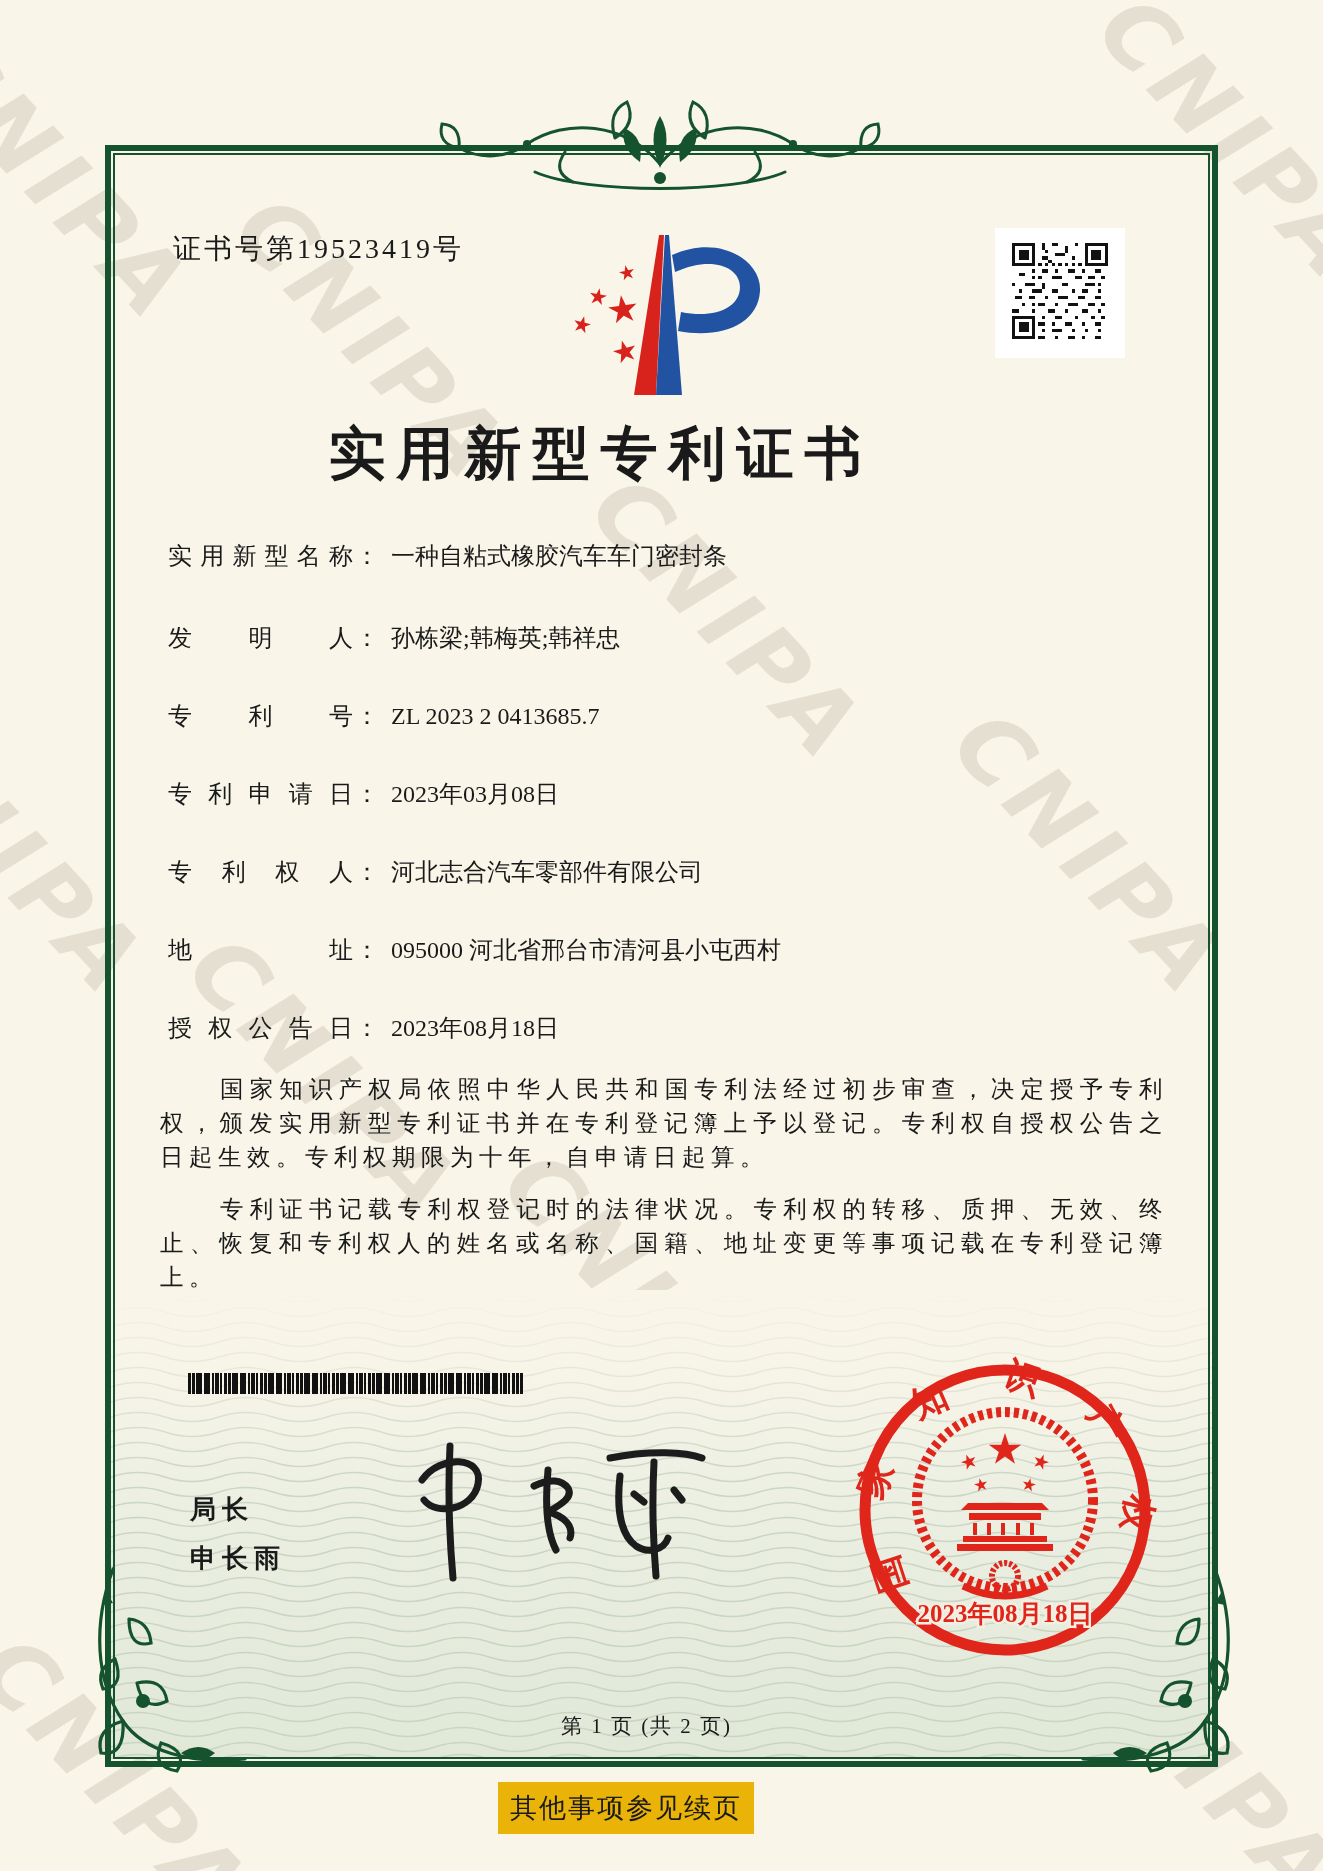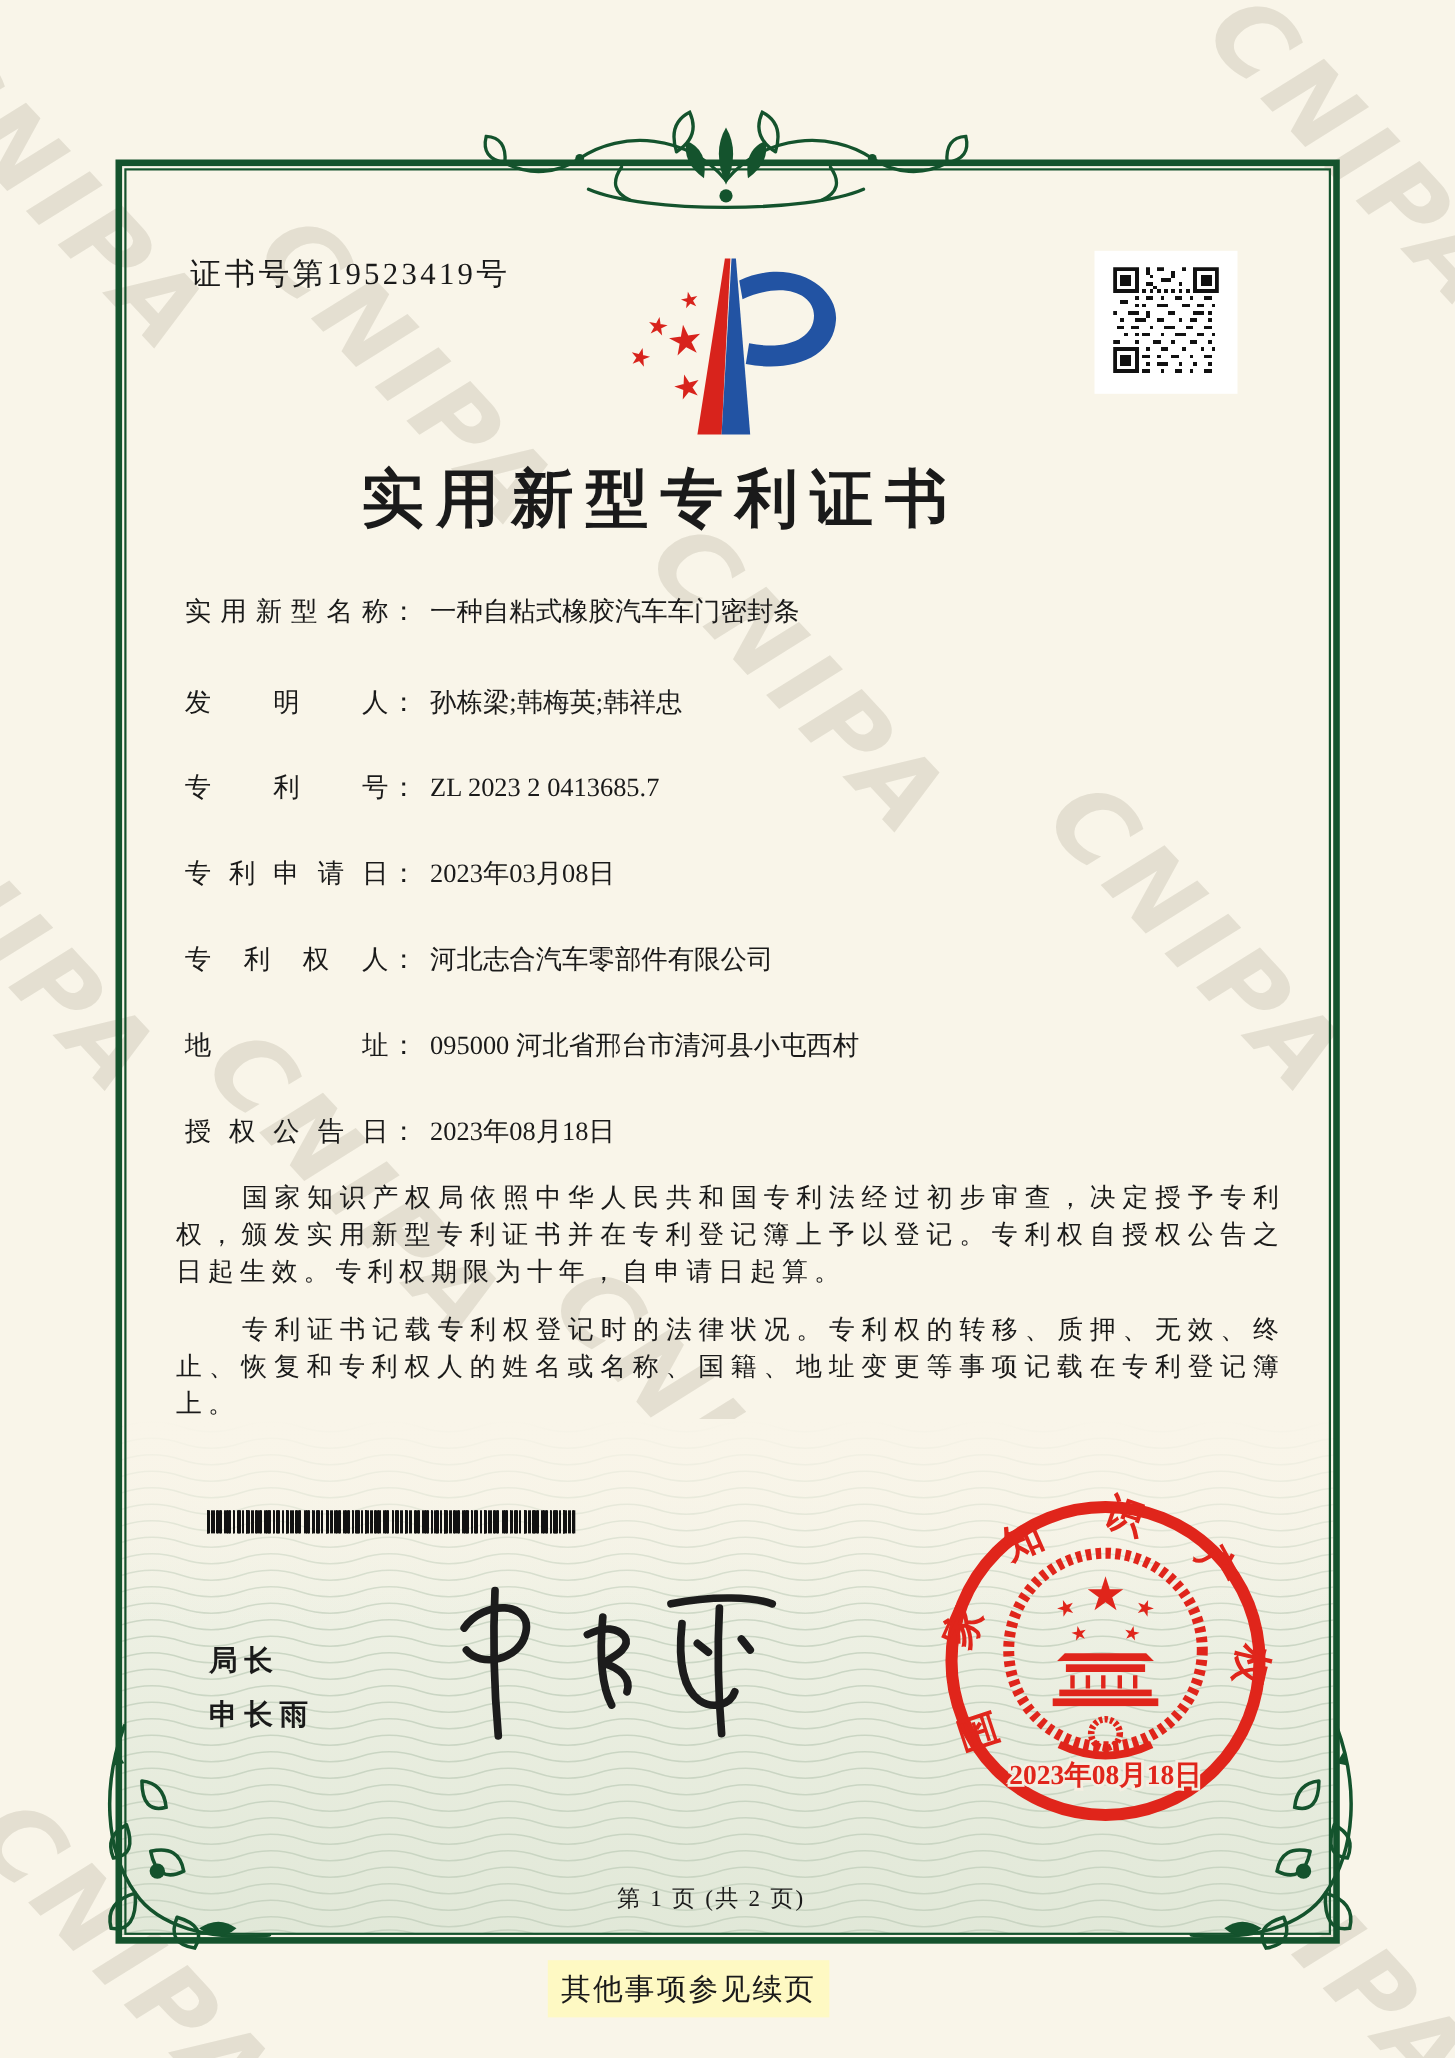--- a/index.html
+++ b/index.html
@@ -63,21 +63,21 @@
     font-family:Liberation Serif, serif;
     font-weight:600;font-size:26px;letter-spacing:6px;
   }
   .commissioner-label{top:1492px;}
   .commissioner-name{top:1541px;}
   .signature{position:absolute;left:398px;top:1428px;z-index:3;}
   .seal{position:absolute;left:845px;top:1350px;z-index:4;}
   .pagenum{position:absolute;left:0;top:1712px;width:1293px;text-align:center;font-size:21px;z-index:3;letter-spacing:2px;}
   .contbox{
     position:absolute;left:498px;top:1782px;width:256px;padding:8px 0;
-    background:#fef9c3;text-align:center;z-index:3;
+    background:#eab308;text-align:center;z-index:3;
     font-size:27px;letter-spacing:2px;
   }
   .ornament-top{position:absolute;left:415px;top:92px;z-index:3;}
   .ornament-bl{position:absolute;left:85px;top:1563px;z-index:3;}
   .ornament-br{position:absolute;left:1073px;top:1563px;z-index:3;transform:scaleX(-1);}
   svg{display:block;}
 </style>
 </head>
 <body>
 

